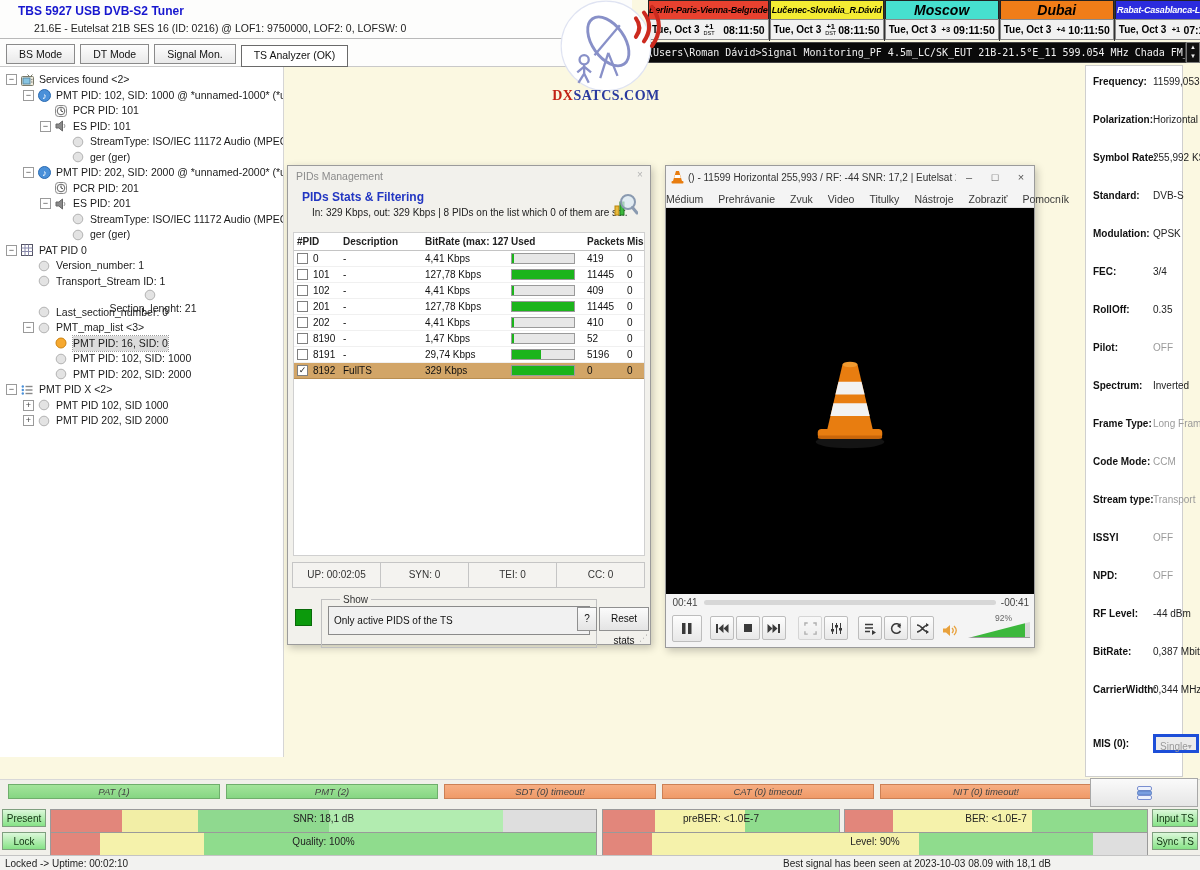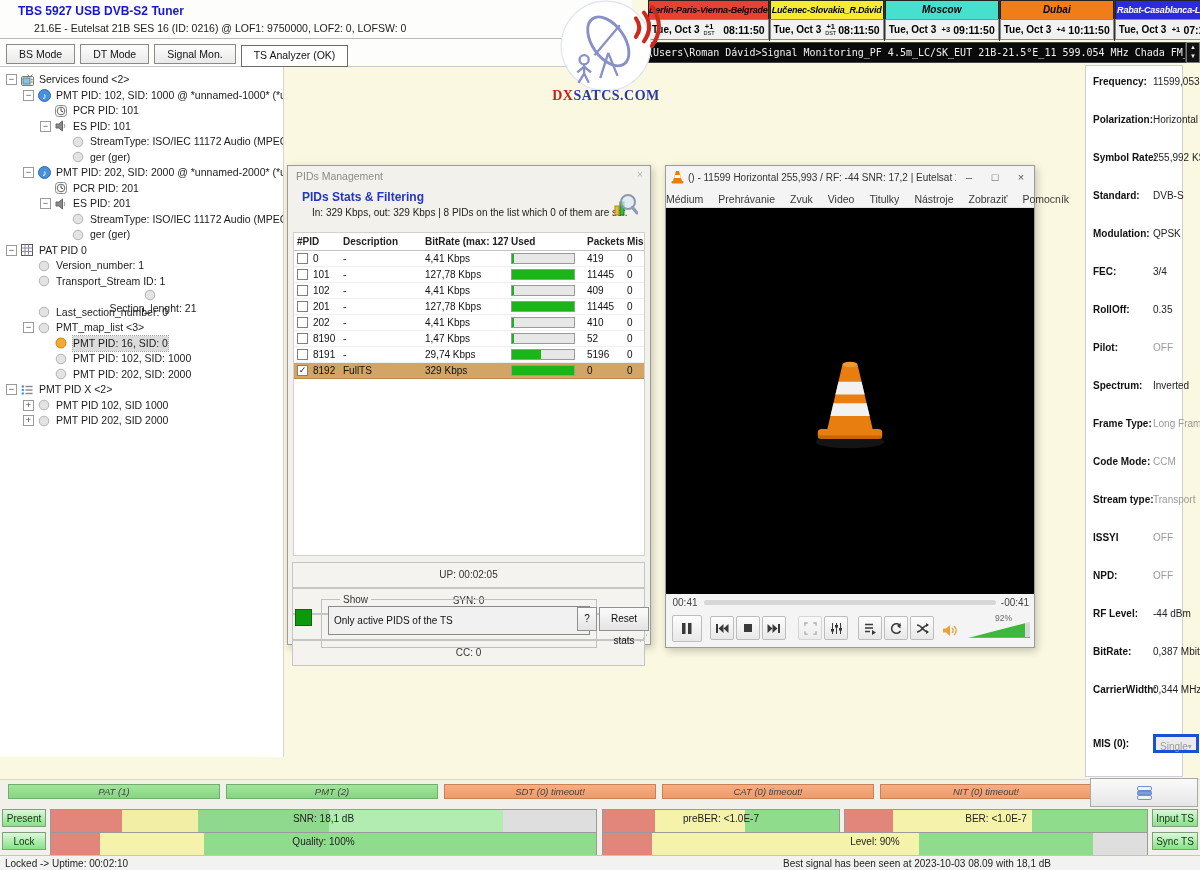--- a/index.html
+++ b/index.html
@@ -11,21 +11,21 @@
   #app-title{position:absolute;left:18px;top:4px;font-size:12px;font-weight:bold;color:#1717cf;}
   #app-subtitle{position:absolute;left:34px;top:22px;font-size:10.5px;color:#222;}
   #header-divider{position:absolute;left:0;top:38px;width:632px;border-top:1px solid #b9b9b9;}
   #tab-strip{position:absolute;left:6px;top:44px;height:22px;white-space:nowrap;}
   .tab{display:inline-block;border:1px solid #8a8a8a;background:linear-gradient(#fdfdfd,#e9e9e9);height:18px;line-height:18px;font-size:10.5px;padding:0 12px;margin-right:5px;color:#111;}
   .tab.active{background:#fff;height:20px;position:relative;top:1px;border-color:#6a6a6a;}
 
   
   #clocks{position:absolute;left:648px;top:0;width:552px;height:41px;display:grid;grid-template-columns:repeat(5,1fr);}
   .clock{border-right:1px solid #333;}
-  .clock-name{height:18px;line-height:18px;text-align:center;font-weight:bold;font-style:italic;font-size:10px;border:1px solid #222;border-bottom:none;overflow:hidden;white-space:nowrap;}
+  .clock-name{height:18px;line-height:18px;text-align:center;font-weight:bold;font-style:italic;font-size:14px;border:1px solid #222;border-bottom:none;overflow:hidden;white-space:nowrap;}
   .clock-name.small{font-size:9px;letter-spacing:-0.2px;}
   .clock-time{height:19px;background:#f1f1f1;border:1px solid #8a8a8a;display:flex;align-items:center;}
   .c-date{font-weight:bold;font-size:10px;margin-left:3px;white-space:nowrap;}
   .c-off{width:15px;text-align:center;margin-left:2px;line-height:1;}
   .c-off1{font-size:7.5px;font-weight:bold;}
   .c-off2{font-size:5.5px;}
   .c-time{font-weight:bold;font-size:10.5px;margin-left:auto;margin-right:3px;white-space:nowrap;}
 
   
   #console{position:absolute;left:630px;top:42px;width:556px;height:21px;background:#0a0a0a;border:1px solid #444;color:#f0f0f0;font-family:"DejaVu Sans Mono",monospace;font-size:10px;line-height:20px;white-space:nowrap;overflow:hidden;padding-left:4px;box-sizing:border-box;z-index:10;}
@@ -58,21 +58,21 @@
   .tbl{position:absolute;left:5px;right:5px;top:66px;bottom:88px;background:#fff;border:1px solid #d0d0d0;overflow:hidden;}
   .pgrid{display:grid;grid-template-columns:46px 82px 86px 76px 40px 1fr;}
   .thead{border-bottom:1px solid #c4c4c4;height:17px;line-height:17px;font-size:10px;font-weight:bold;color:#222;}
   .thead>div{padding-left:3px;overflow:hidden;white-space:nowrap;}
   .prow{height:15px;line-height:15px;font-size:10px;color:#111;border-bottom:1px solid #f0f0f0;}
   .prow>div{padding-left:3px;overflow:hidden;white-space:nowrap;display:flex;align-items:center;}
   .prow.rowsel{background:#d2a567;border-bottom:1px solid #b88d50;}
   .cb{display:inline-block;width:9px;height:9px;border:1px solid #808080;background:#fff;font-size:9px;line-height:9px;text-align:center;margin-right:5px;color:#222;flex:none;}
   .ubar{width:62px;height:9px;border:1px solid #9a9a9a;background:#e7e7e7;}
   .ubar>div{height:100%;background:#1bb41b;}
-  #pids-stats{position:absolute;left:5px;right:5px;bottom:56px;height:26px;display:flex;flex-direction:column;}
+  #pids-stats{position:absolute;left:5px;right:5px;bottom:56px;height:26px;display:flex;}
   .statcell{flex:1;border:1px solid #c5c5c5;margin-left:-1px;background:#f4f3f0;text-align:center;line-height:24px;font-size:10px;color:#333;}
   #show-zone{position:absolute;left:5px;right:5px;bottom:6px;height:44px;}
   #show-led{position:absolute;left:2px;top:15px;width:15px;height:15px;background:#0c9a0c;border:1px solid #0a6a0a;}
   #show-fs{position:absolute;left:26px;top:0;width:250px;height:36px;border:1px solid #c0c0c0;}
   #show-fs legend{font-size:10px;color:#333;margin-left:6px;padding:0 3px;}
   #show-select{position:absolute;left:6px;top:1px;right:6px;height:19px;border:1px solid #8a8a8a;background:#f1f1f1;font-size:10px;line-height:19px;padding:4px 5px;display:flex;color:#111;}
   #show-select .arr{margin-left:auto;color:#555;font-size:9px;}
   .btn3d{position:absolute;border:1px solid #909090;background:linear-gradient(#fbfbfb,#e4e4e4);font-size:10px;text-align:center;color:#111;}
   #help-btn{left:284px;top:13px;width:18px;height:22px;line-height:22px;}
   #reset-btn{left:306px;top:13px;width:48px;height:22px;line-height:22px;}

